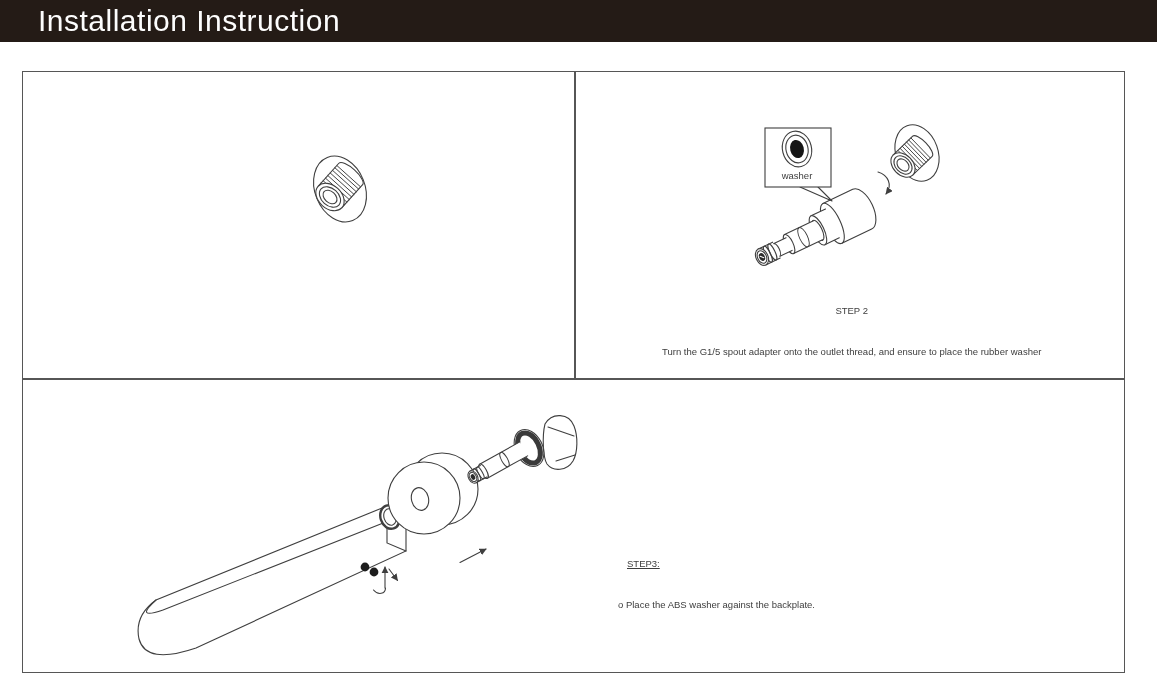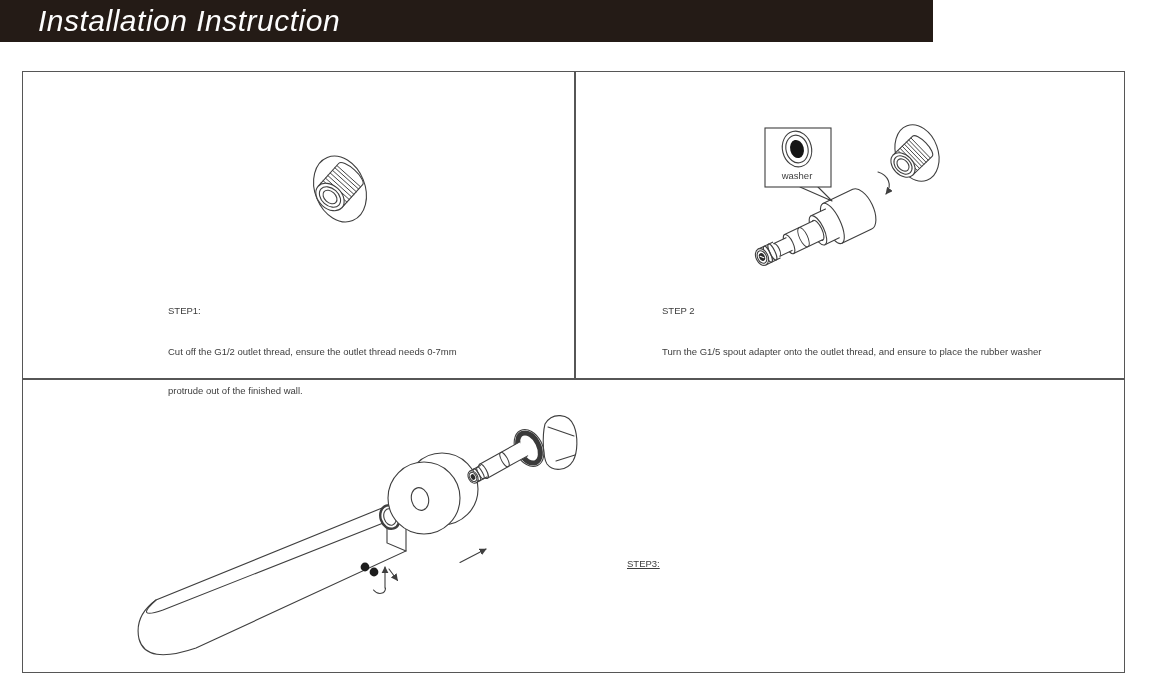--- a/index.html
+++ b/index.html
@@ -1,28 +1,28 @@
 <!DOCTYPE html>
 <html><head>
 <meta charset="utf-8">
 <style>
   html,body{margin:0;padding:0;background:#fff;}
   .page{position:relative;width:1157px;height:700px;background:#ffffff;overflow:hidden;
         font-family:"Liberation Sans",sans-serif;}
-  .titlebar{position:absolute;left:0;top:0;width:933px;height:42px;background:#241b16;font-style:italic;}
+  .titlebar{position:absolute;left:0;top:0;width:1157px;height:42px;background:#241b16;}
   .titlebar h1{margin:0;padding:0 0 0 38px;line-height:41px;font-size:30px;font-weight:400;
         letter-spacing:.5px;color:#fdfdfd;font-family:"Liberation Sans",sans-serif;}
   .frame{position:absolute;left:22px;top:71px;width:1101px;height:600px;border:1.6px solid #565656;}
   .divider-v{position:absolute;left:574px;top:71px;width:1.6px;height:308px;background:#565656;}
   .divider-h{position:absolute;left:22px;top:378px;width:1103px;height:1.6px;background:#565656;}
   .art{position:absolute;left:0;top:0;}
   .txt{position:absolute;font-size:9.5px;line-height:13.2px;color:#3d3d3d;white-space:pre;}
   .txt .heading{margin-bottom:.5px;}
   .step1{left:168px;top:278px;}
-  .step2{left:662px;top:278px;}
+  .step2{left:662px;top:278px;text-align:center;}
   .step3{left:618px;top:531px;}
   .step3 .heading{padding-left:9px;text-decoration:underline;}
   .svgtxt{font-family:"Liberation Sans",sans-serif;font-size:9.5px;fill:#3d3d3d;}
 </style>
 </head>
 <body>
 
 <div class="page">
 
   <header class="titlebar">
@@ -150,30 +150,26 @@
       <circle cx="365" cy="567" r="4.4" fill="#1d1d1d" stroke="none"></circle>
       <circle cx="374" cy="572" r="4.4" fill="#1d1d1d" stroke="none"></circle>
 
       <path d="M385,588 L385,567" marker-end="url(#ah)"></path>
       <path d="M385.5,588 C385.5,594 378,595.5 373.5,590"></path>
       <path d="M389,569 L397.5,580.5" marker-end="url(#ah)"></path>
       <path d="M460,562.5 L486,549" marker-end="url(#ah)"></path>
     </g>
   </svg>
 
-  <div class="txt step1">
-    <div class="heading">STEP1:</div>
-    <div>Cut off the G1/2 outlet thread, ensure the outlet thread needs 0-7mm</div>
-    <div>protrude out of the finished wall.</div>
-  </div>
 
   <div class="txt step2">
     <div class="heading">STEP 2</div>
     <div>Turn the G1/5 spout adapter onto the outlet thread, and ensure to place the rubber washer</div>
   </div>
 
   <div class="txt step3">
     <div class="heading">STEP3:</div>
+    <div>o Place the ABS washer against the backplate.</div>
     
     
   </div>
 
 </div>
 
 </body></html>

